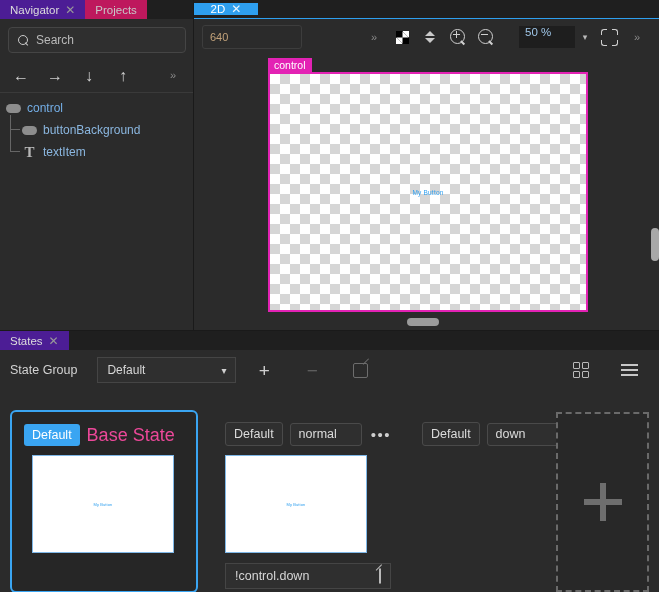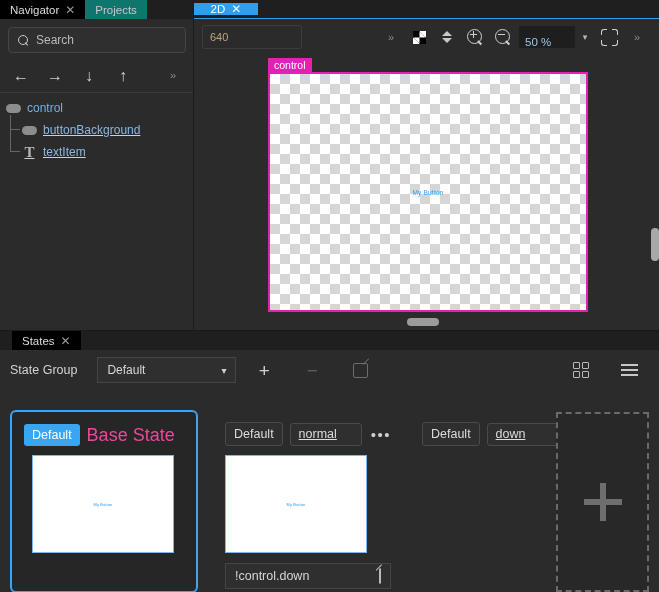--- a/index.html
+++ b/index.html
@@ -14,22 +14,22 @@
   #app { position: relative; width: 659px; height: 592px; }
 
   
   .panel { position: absolute; background: #2b2b2b; }
   .tabbar { height: 19px; background: #1f1f1f; display: flex; align-items: stretch; }
   .tab {
     display: flex; align-items: center; gap: 6px;
     padding: 0 10px; font-size: 11.5px; color: #c8c8c8;
     background: #1f1f1f; position: relative;
   }
-  .tab.inactive { background: #0f766e; color: #c8c8c8; }
-  .tab.active-dark { background: #000000; color: #dcdcdc; }
+  .tab.inactive { background: #be185d; color: #c8c8c8; }
+  .tab.active-dark { background: #4c1d95; color: #dcdcdc; }
   .tab.active-blue { background: #2e9fef; color: #ffffff; }
   .tab .xmark { font-size: 12px; color: #9a9a9a; line-height: 1; }
   .tab.active-blue .xmark { color: #eaf6ff; }
 
   
   #navigator { left: 0; top: 0; width: 194px; height: 330px; background: #2b2b2b; }
   #nav-tabs { width: 194px; }
   #search-wrap { padding: 8px 8px 6px 8px; }
   #search-box {
     height: 26px; border: 1px solid #454545; border-radius: 4px;
@@ -51,21 +51,21 @@
     padding: 0 4px; border-bottom: 1px solid #3a3a3a;
   }
   .navbtn {
     width: 34px; height: 28px; display: flex; align-items: center; justify-content: center;
     color: #cfcfcf; font-size: 16px; line-height: 1;
   }
   .navbtn.chev { margin-left: auto; font-size: 11px; color: #8a8a8a; }
 
   #tree { padding-top: 4px; font-size: 12px; }
   .treerow { height: 22px; display: flex; align-items: center; padding-left: 6px; position: relative; }
-  .treerow.depth1 { padding-left: 22px; text-decoration: underline; }
+  .treerow.depth1 { padding-left: 22px; }
   .treerow .lbl { color: #8bb7e0; margin-left: 6px; }
   .treerow.root .lbl { color: #74aee6; }
   .pill { width: 15px; height: 9px; border-radius: 5px; background: #8d8d8d; flex: 0 0 auto; }
   .tglyph { font-family: "Liberation Serif", serif; font-weight: bold; font-size: 15px; color: #b6b6b6; width: 15px; text-align: center; flex: 0 0 auto; line-height: 1; }
   .elbow { position: absolute; left: 10px; top: -4px; width: 10px; height: 15px;
            border-left: 1px solid #666; border-bottom: 1px solid #666; }
   .elbow.long { top: -15px; height: 26px; }
 
   
   #canvasPanel { left: 194px; top: 0; width: 465px; height: 330px; background: #2b2b2b; }
@@ -88,22 +88,22 @@
   .updown i { display:block; width:0;height:0; border-left:5px solid transparent;border-right:5px solid transparent;}
   .updown i.u { border-bottom: 5px solid #c9c9c9; }
   .updown i.d { border-top: 5px solid #c9c9c9; }
   .zoomic { width: 17px; height: 17px; position: relative; }
   .zoomic::before { content:""; position:absolute; left:0;top:0;width:13px;height:13px;border:1.4px solid #cfcfcf;border-radius:50%;}
   .zoomic::after { content:""; position:absolute; left:11.5px; top:11.5px; width:5px;height:1.5px;background:#cfcfcf;transform:rotate(45deg);transform-origin:left center;}
   .zsign { position:absolute; left:3.2px; top:5.3px; width:7px; height:1.4px; background:#cfcfcf;}
   .zsign.v { left:6px; top:2.5px; width:1.4px; height:7px;}
   #zoom-field {
     width: 56px; height: 22px; border: none; background: #1e1e1e;
-    color: #9fc6e8; font-size: 11.5px; display: flex; align-items: flex-end; padding: 0 6px;
-    margin-left: 2px;
+    color: #9fc6e8; font-size: 11.5px; display: flex; align-items: flex-start; padding: 0 6px;
+    margin-left: 19px;
   }
   #zoom-caret { width: 20px; text-align:center; color:#b9b9b9; font-size:9px; }
   .fitIcon { width: 17px; height: 17px; position: relative; }
   .fitIcon span { position: absolute; width: 6px; height: 6px; border: 1.5px solid #cfcfcf; }
   .fitIcon .tl { left:0; top:0; border-right:none; border-bottom:none; border-top-left-radius:3px;}
   .fitIcon .tr { right:0; top:0; border-left:none; border-bottom:none; border-top-right-radius:3px;}
   .fitIcon .bl { left:0; bottom:0; border-right:none; border-top:none; border-bottom-left-radius:3px;}
   .fitIcon .br { right:0; bottom:0; border-left:none; border-top:none; border-bottom-right-radius:3px;}
 
   #stage { position: absolute; left: 0; top: 55px; width: 465px; height: 275px; overflow: hidden; }
@@ -128,21 +128,21 @@
     position: absolute; left: 213px; top: 263px; width: 32px; height: 8px;
     background: #9b9b9b; border-radius: 4px;
   }
   #vscroll-handle {
     position: absolute; right: 0px; top: 173px; width: 8px; height: 33px;
     background: #a8a8a8; border-radius: 4px;
   }
 
   
   #states { left: 0; top: 330px; width: 659px; height: 262px; background: #2b2b2b; border-top: 1px solid #1a1a1a; }
-  #states-tabs { width: 659px; padding-left: 12px; }
+  #states-tabs { width: 659px; }
   #states-toolbar { height: 40px; display: flex; align-items: center; padding: 0 10px; gap: 8px; }
   #sg-label { color: #d2d2d2; font-size: 12.5px; margin-right: 12px; }
   #sg-select {
     width: 139px; height: 26px; border: 1px solid #454545; background: #2f2f2f;
     display: flex; align-items: center; padding: 0 9px; color: #d6d6d6; font-size: 12px;
   }
   #sg-select .vcaret { margin-left: auto; font-size: 10px; color: #cfcfcf; }
   .tbtn { width: 40px; height: 30px; display: flex; align-items: center; justify-content: center;
           color: #cfcfcf; font-size: 19px; line-height: 1; font-weight: 300; }
   .tbtn.dim { color: #5d5d5d; }
@@ -164,21 +164,21 @@
     padding: 3px 8px; border-radius: 3px; line-height: 1.3;
   }
   .badge-dark {
     border: 1px solid #4a4a4a; background: #2f2f2f; color: #dcdcdc;
     font-size: 12.5px; padding: 3px 8px; border-radius: 3px; line-height: 1.3;
   }
   .base-label { color: #ec4899; font-size: 18px; }
   .namefield {
     border: 1px solid #4a4a4a; background: #2f2f2f; color: #dcdcdc;
     font-size: 12.5px; padding: 3px 8px; border-radius: 3px; line-height: 1.3;
-    width: 84px; height: 23px; display: flex; align-items: center; text-decoration: underline;
+    width: 84px; height: 23px; display: flex; align-items: center;
   }
   .dots { color: #cfcfcf; font-size: 15px; letter-spacing: 1.5px; line-height: 1; margin-left: 2px; }
   .thumb {
     margin: 9px 0 0 0; width: 142px; height: 98px; background: #ffffff;
     border: 1px solid #7fb8e8; position: relative;
   }
   .thumb.blue { background: #0b84f3; }
   .thumb .t {
     position: absolute; left:0; right:0; top:50%; transform: translateY(-50%);
     text-align:center; font-size: 4px; color:#2e9fef; letter-spacing:.1px;

